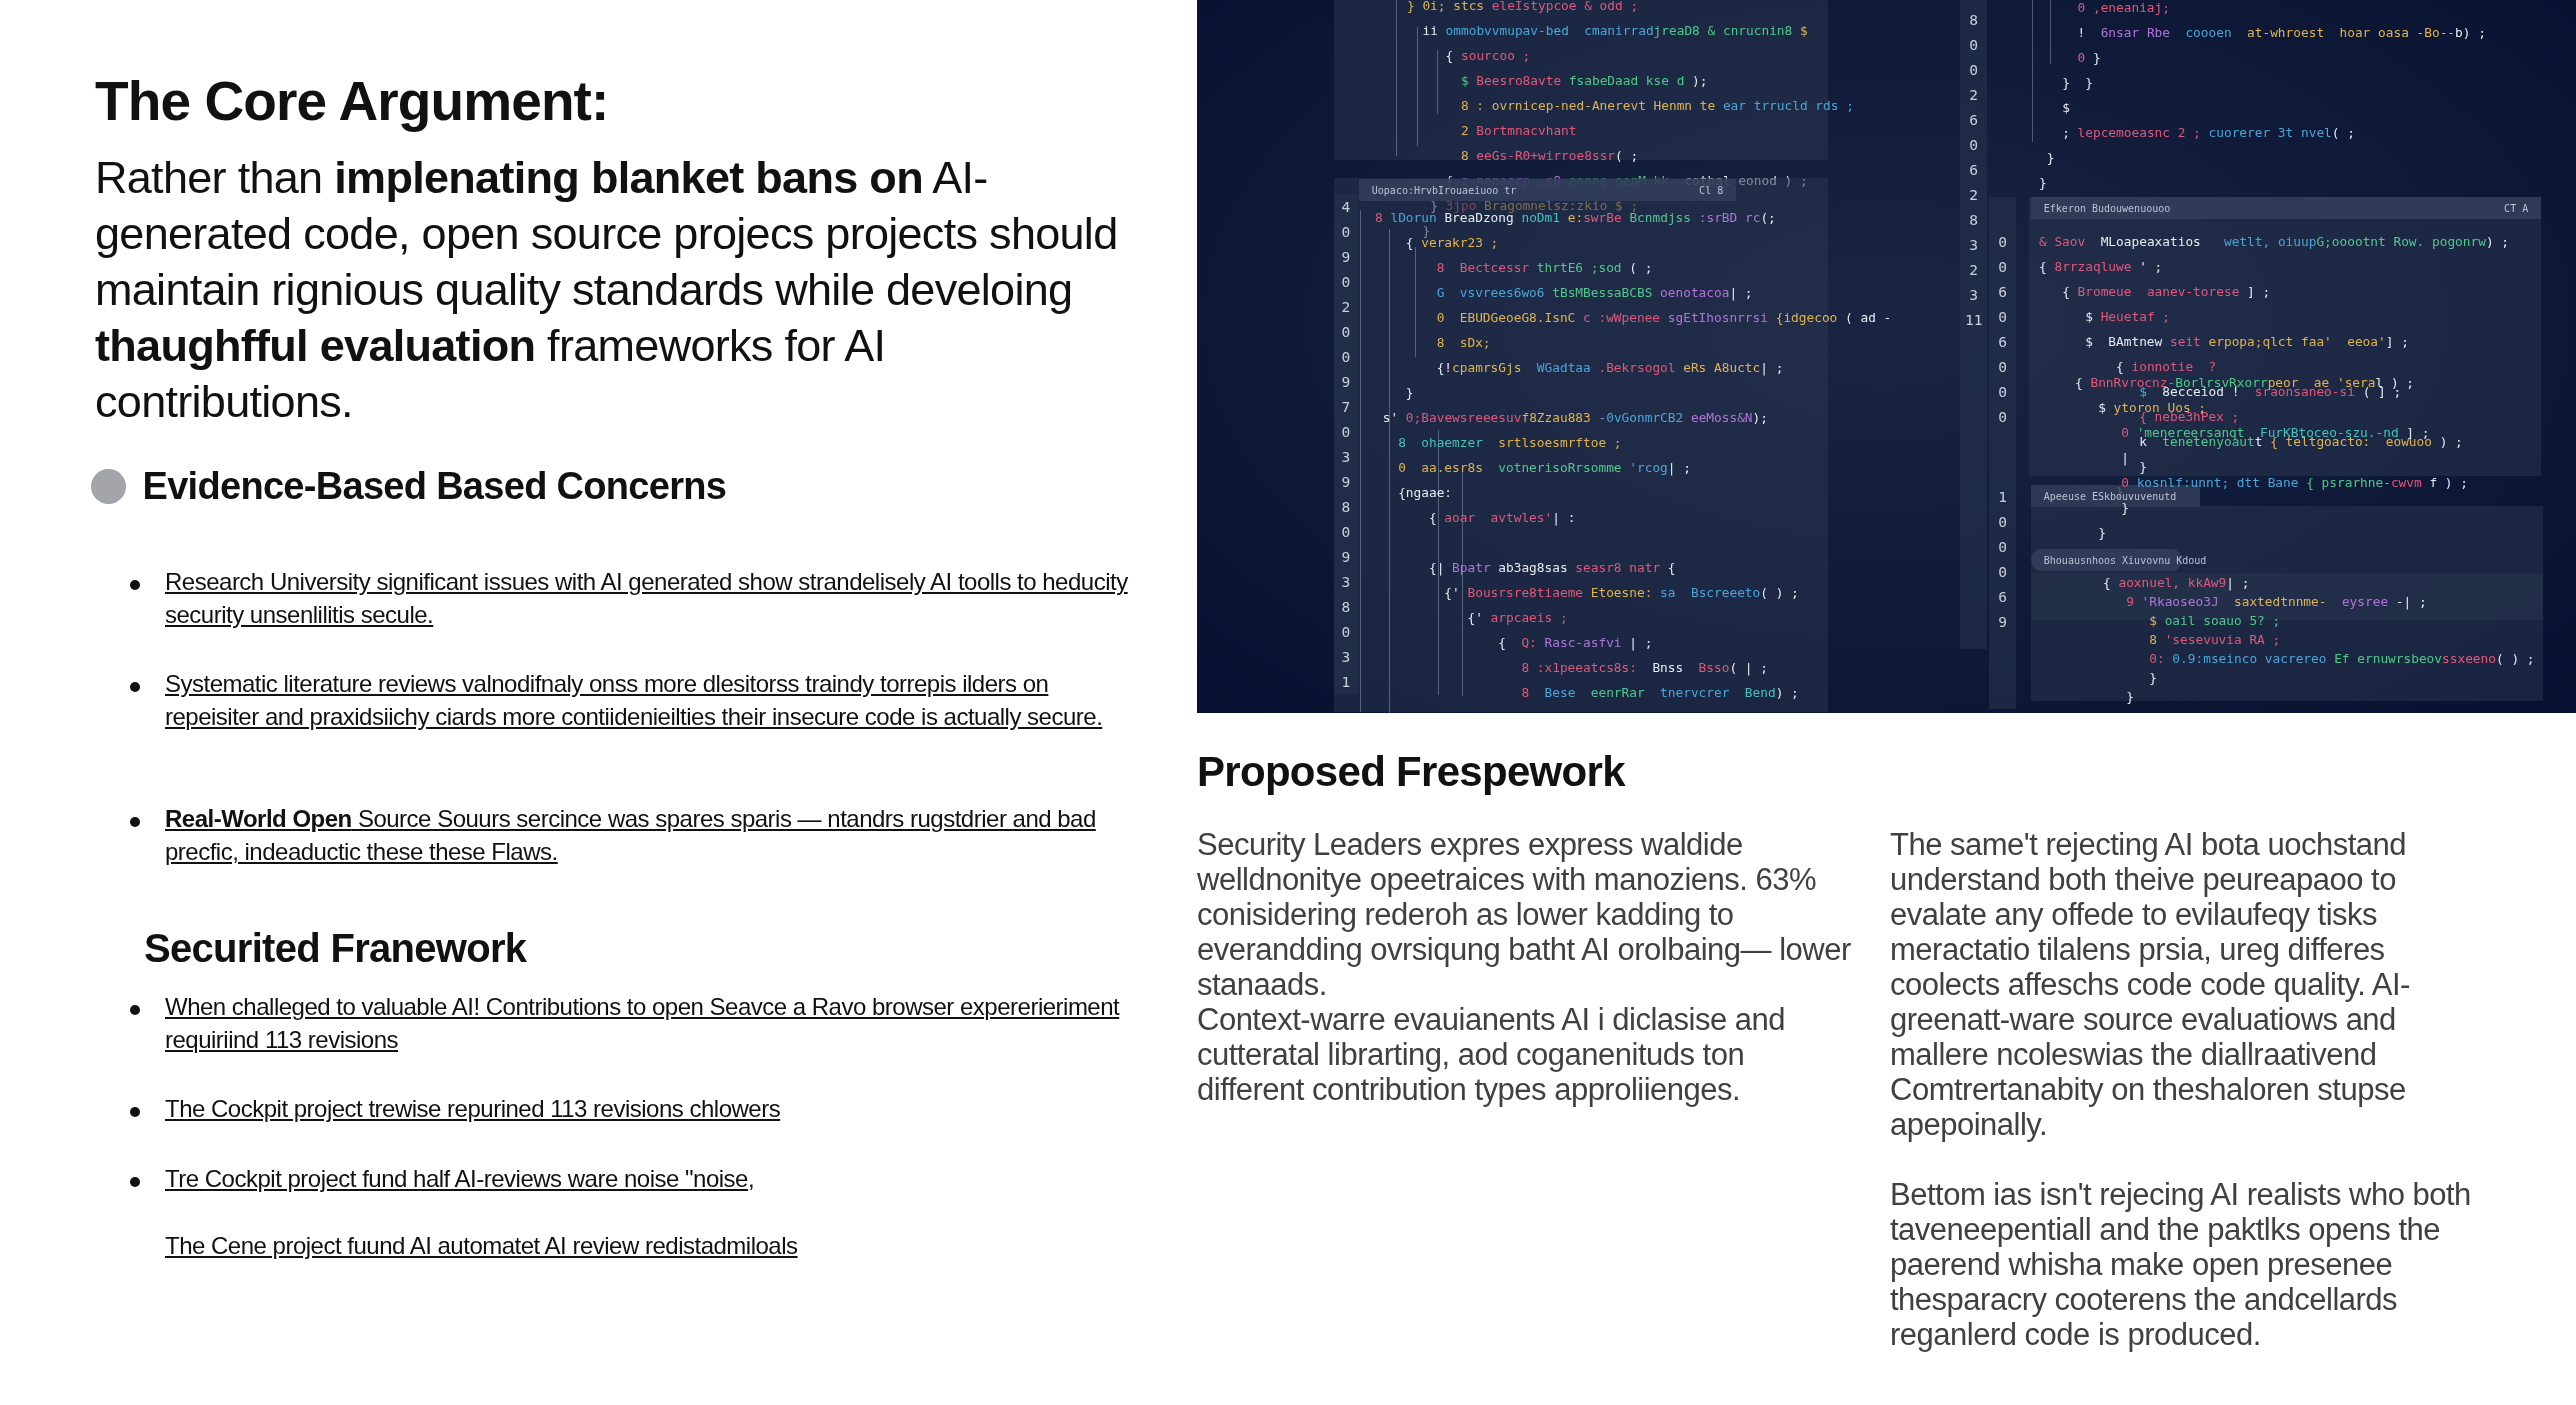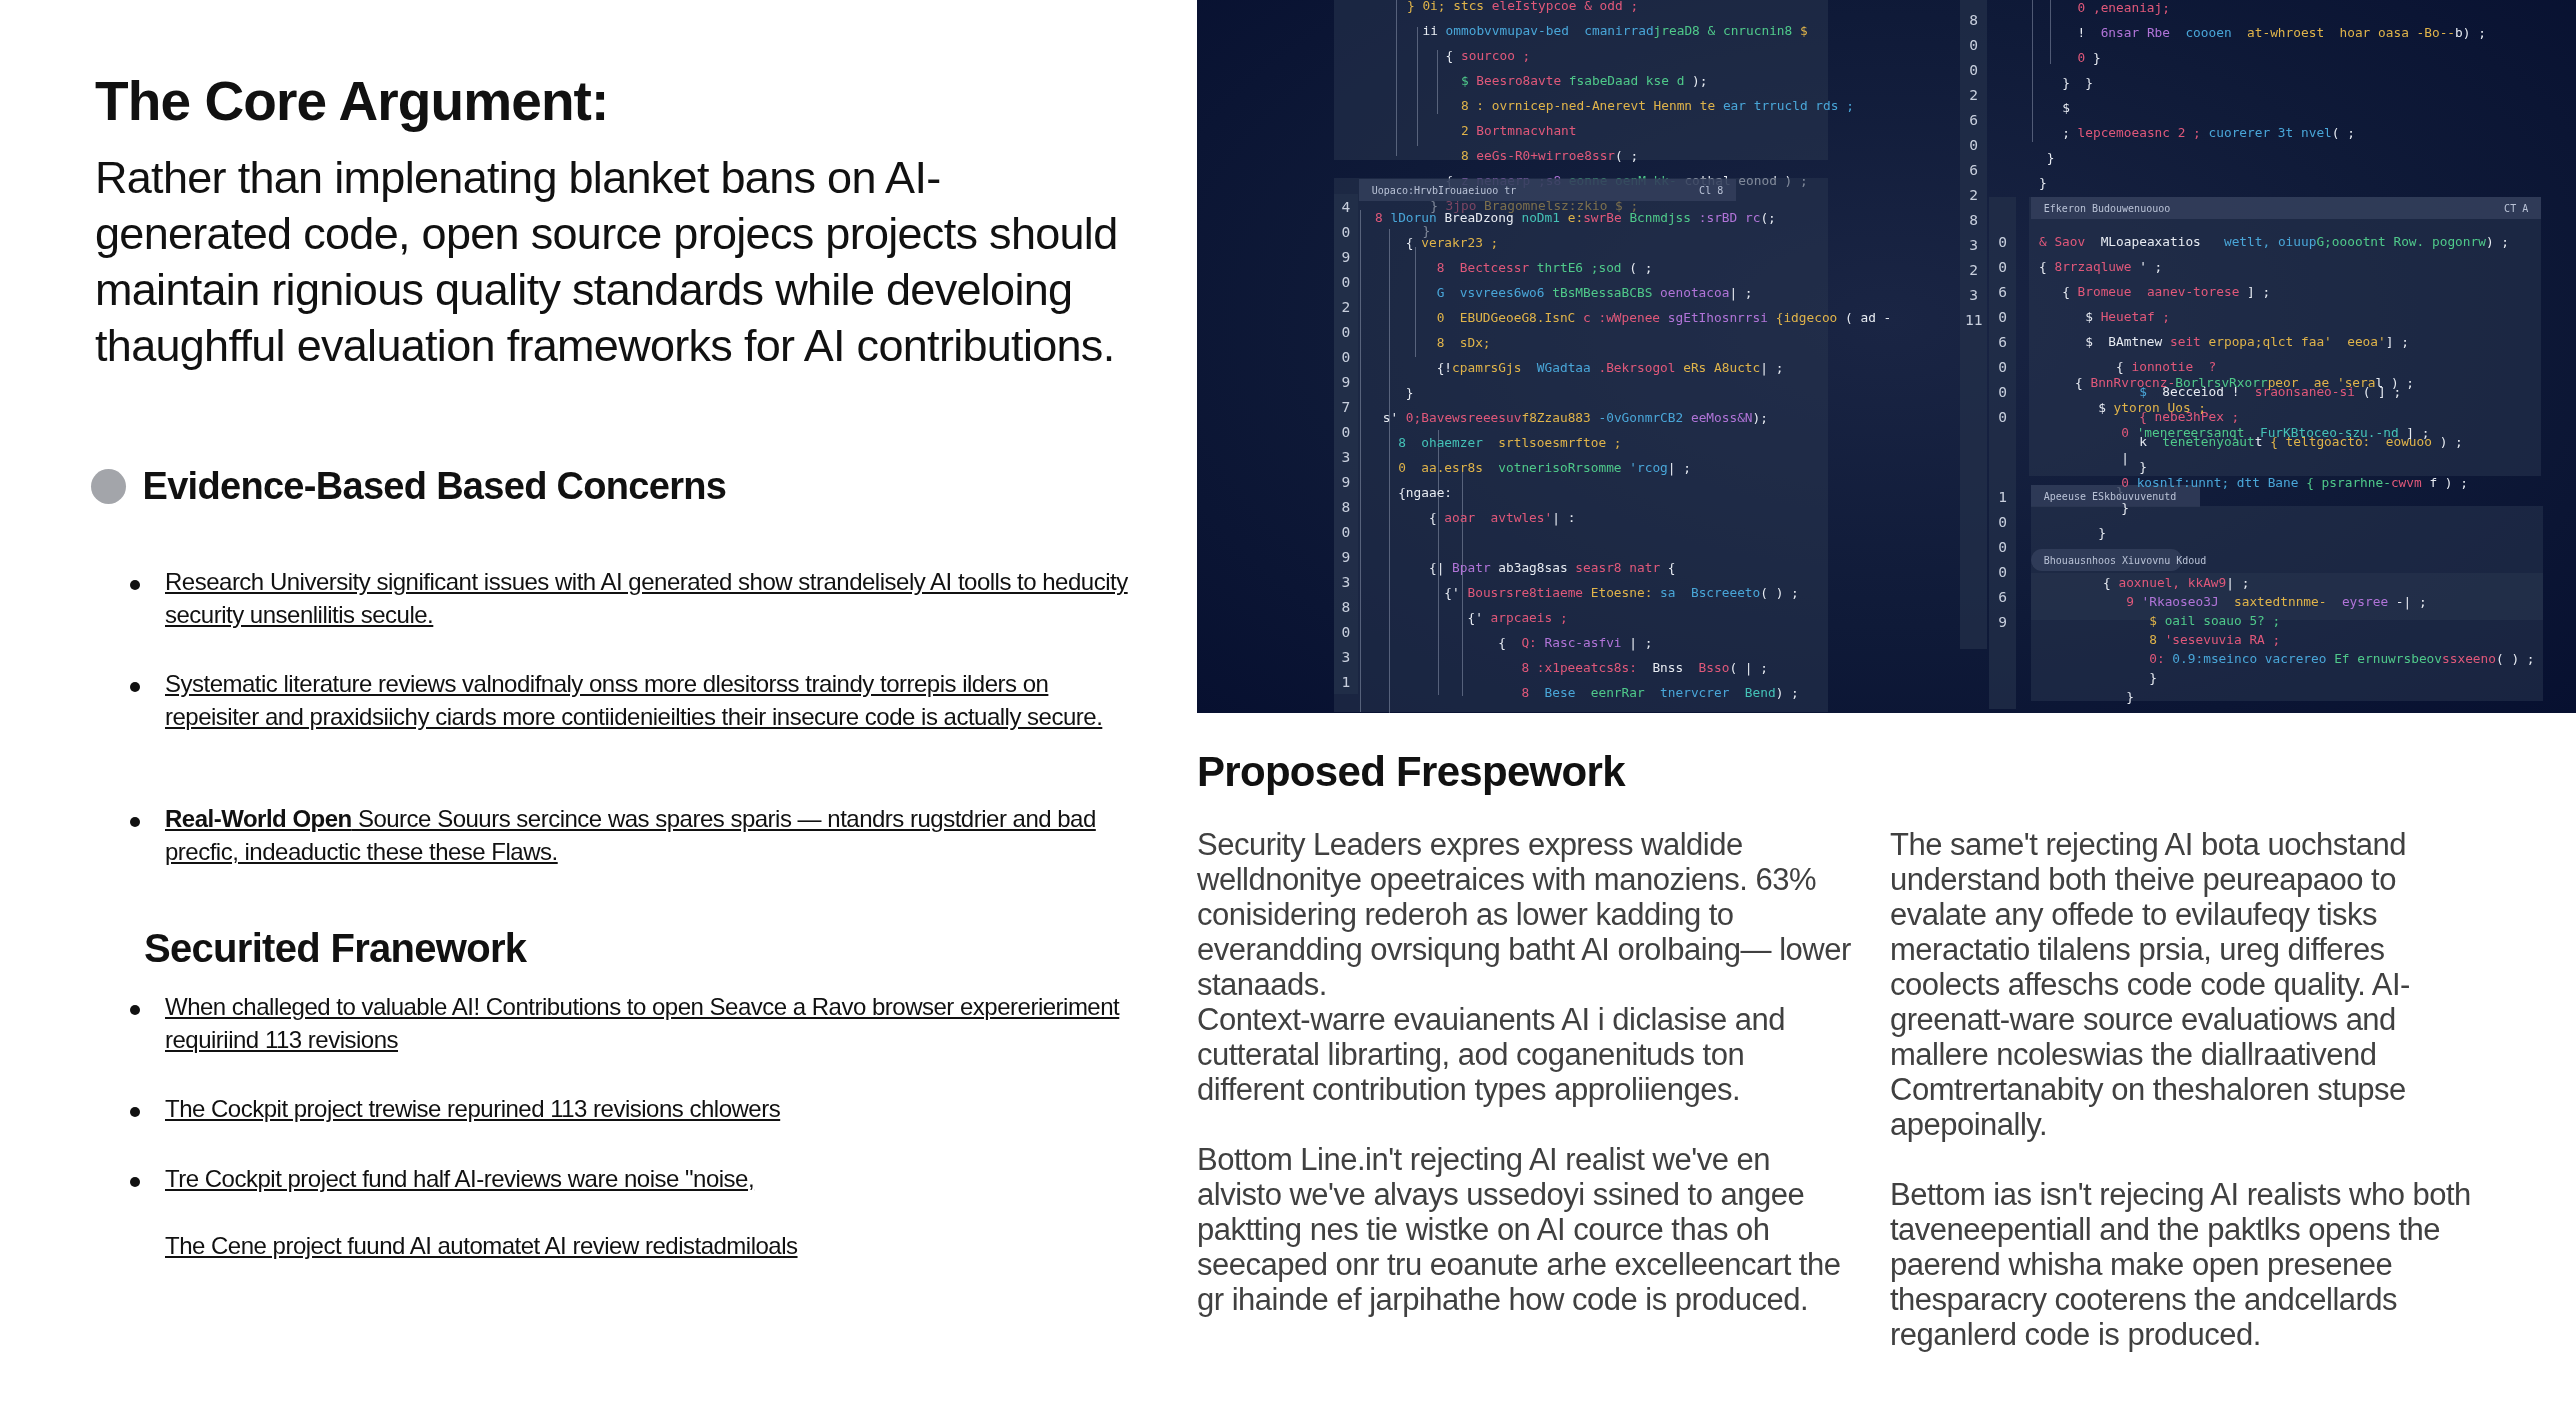--- a/index.html
+++ b/index.html
@@ -4,21 +4,21 @@
 <style>
   * { box-sizing: border-box; margin: 0; padding: 0; }
   html, body { width: 2576px; height: 1405px; overflow: hidden; background: #ffffff; }
   body { position: relative; font-family: "Liberation Sans", "DejaVu Sans", sans-serif; color: #111111; }
 
   .abs { position: absolute; }
 
   
   .title { left: 95px; top: 68px; font-size: 55px; font-weight: 700; letter-spacing: -0.9px; line-height: 66px; }
   .lead { left: 95px; top: 150px; width: 1034px; font-size: 45px; line-height: 56px; letter-spacing: -0.7px; }
-  .lead b { font-weight: 400; }
+  .lead b { font-weight: 700; }
 
   .sec-head { left: 91px; top: 465px; display: flex; align-items: center; gap: 16.5px; }
   .sec-head .dot { width: 35px; height: 35px; border-radius: 50%; background: #a3a5aa; }
   .sec-head .txt { font-size: 38px; font-weight: 700; letter-spacing: -0.7px; }
 
   .blist { position: absolute; left: 126px; width: 1015px; list-style: none; }
   .blist li { position: relative; padding-left: 39px; font-size: 24px; line-height: 33px; letter-spacing: -0.5px; text-decoration: underline; }
   .blist li.bul::before { content: ""; position: absolute; left: 3.7px; top: 14.6px; width: 10px; height: 10px; border-radius: 50%; background: #111; }
   .blist li b { font-weight: 700; }
 
@@ -232,21 +232,20 @@
       <span class="w">}</span>
    <span class="w">}</span></div>
 </div>
 
 <h2 class="abs rhead">Proposed Frespework</h2>
 
 <div class="rcol" style="left:1197px;top:827px;">
   <p>Security Leaders expres express waldide welldnonitye opeetraices with manoziens. 63% conisidering rederoh as lower kadding to everandding ovrsiqung batht AI orolbaing— lower stanaads.</p>
   <p>Context-warre evauianents AI i diclasise and cutteratal librarting, aod coganenituds ton different contribution types approliienges.</p>
   <div class="gap"></div>
-  <p>Bottom Line.in't rejecting AI realist we've en alvisto we've alvays ussedoyi ssined to angee paktting nes tie wistke on AI cource thas oh seecaped onr tru eoanute arhe excelleencart the gr ihainde ef jarpihathe how code is produced.</p>
 </div>
 
 <div class="rcol" style="left:1890px;top:827px;width:604px;">
   <p>The same't rejecting AI bota uochstand understand both theive peureapaoo to evalate any offede to evilaufeqy tisks meractatio tilalens prsia, ureg differes coolects affeschs code code quality. AI-greenatt-ware source evaluatiows and mallere ncoleswias the diallraativend Comtrertanabity on theshaloren stupse apepoinally.</p>
   <div class="gap"></div>
   <p>Bettom ias isn't rejecing AI realists who both taveneepentiall and the paktlks opens the paerend whisha make open presenee thesparacry cooterens the andcellards reganlerd code is produced.</p>
 </div>
 
 
 </body></html>

